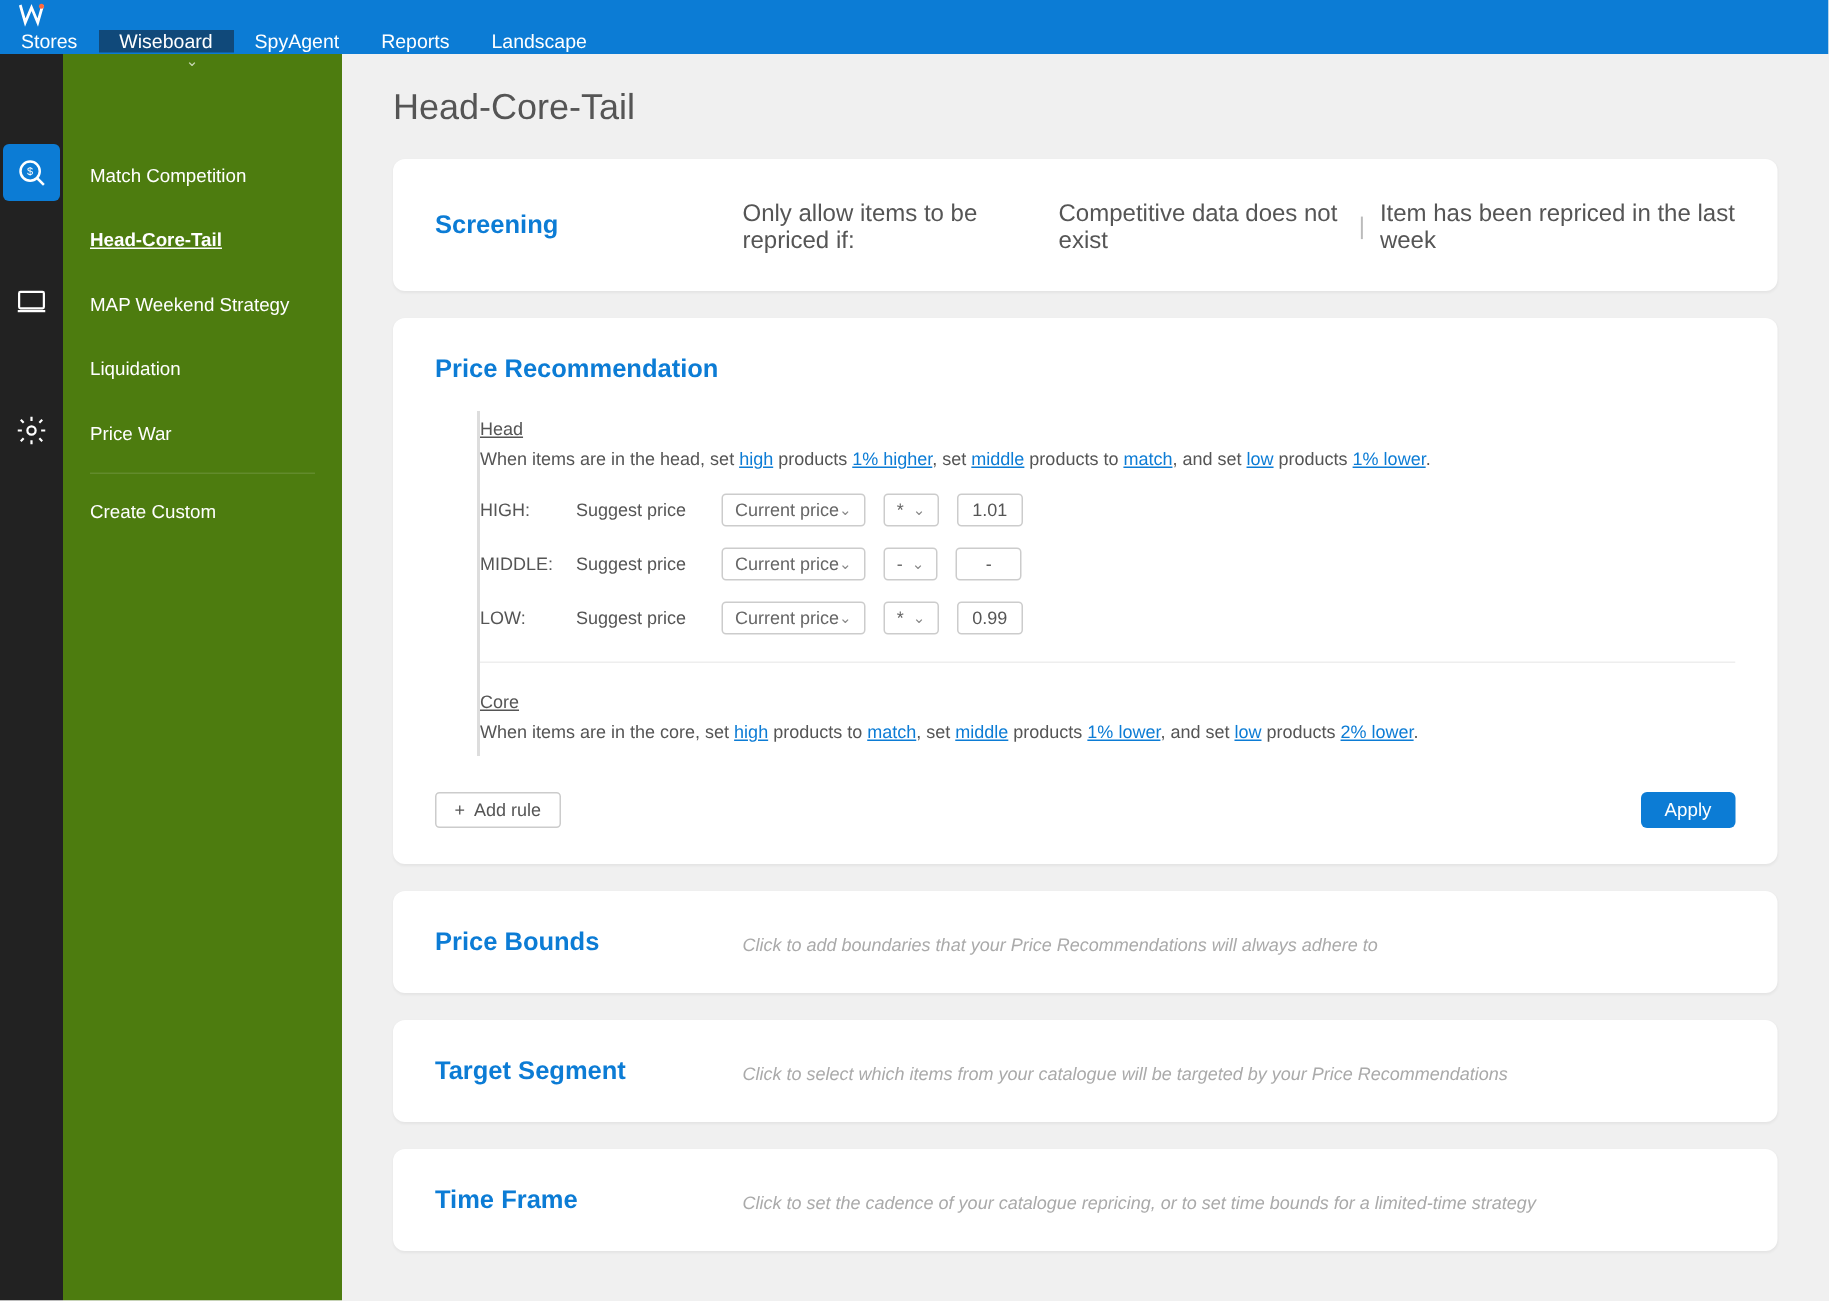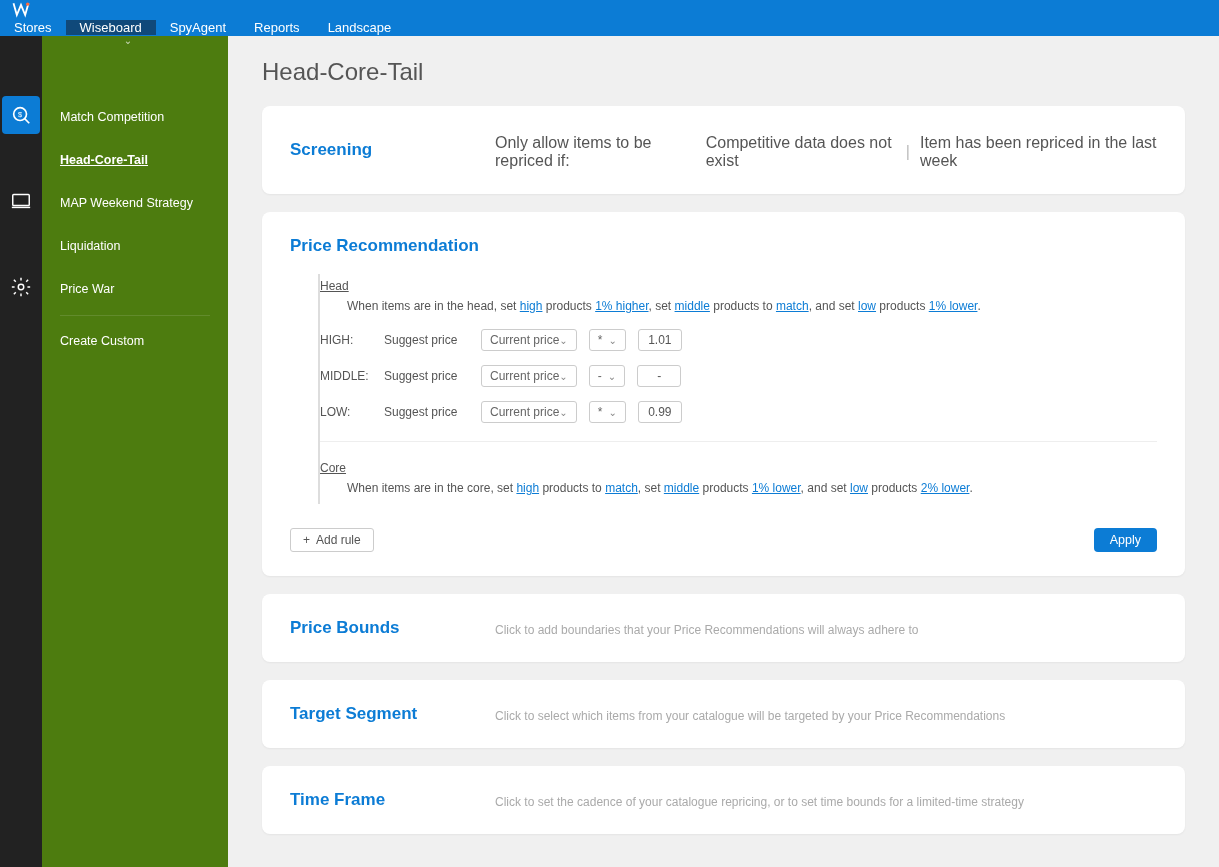--- a/index.html
+++ b/index.html
@@ -31,32 +31,32 @@
   .sidebar-item.active { font-weight:600; text-decoration: underline;}
   .sidebar-sep { height:1px; background: rgba(255,255,255,0.12); margin: 4px 18px; }
   
   
   .main { flex:1; background: #f0f0f0; padding: 22px 34px; overflow-y:auto;}
   .page-title { font-size: 24px; color: #555; font-weight:500; margin-bottom: 20px;}
   
   .card { background: #fff; border-radius: 8px; box-shadow: 0 1px 2px rgba(0,0,0,.05); margin-bottom: 18px; padding: 24px 28px; }
   .card-head { display:flex; align-items:center; gap: 40px;}
   .card-title { color: #0c7cd5; font-size: 17px; font-weight:600; min-width: 165px;}
-  .card-desc { color: #888; font-size: 12px; padding-top:4px;}
+  .card-desc { color: #888; font-size: 12px; padding-top:4px;font-style:italic;}
   
   
   .screen-row { display:flex; align-items:center; font-size:16px; color:#555; gap: 10px; padding-top:4px;}
   .divider-v { color:#bbb; }
   
   
   .rec-body { margin-top: 18px; padding-left: 28px; max-height: 230px; overflow:hidden; position:relative;}
   .rec-scroll { border-left: 2px solid #ddd; padding-left: 0;}
   .rec-section { padding: 4px 0 18px 0; border-bottom:1px solid #eee; margin-bottom:14px;}
   .rec-label { font-size:12px; color:#555; text-decoration: underline; display:inline-block; margin-bottom:4px;}
-  .rec-sentence { font-size:12px; color:#555; line-height:1.5;padding-left:27px;}
+  .rec-sentence { font-size:12px; color:#555; line-height:1.5;}
   .rec-sentence .lk { color:#0c7cd5; text-decoration: underline; cursor:pointer;}
   .rule-row { display:flex; align-items:center; gap: 12px; margin-top: 14px; font-size:12px; color:#555;}
   .rule-lbl { width: 52px; text-transform: uppercase;}
   .rule-sub { width: 85px;}
   .sel { border:1px solid #ccc; border-radius:3px; padding: 3px 8px; min-width: 88px; font-size:12px; display:flex; align-items:center; justify-content:space-between; background:#fff; cursor:pointer; color:#666;}
   .sel.sm { min-width: 36px; justify-content:center; gap:6px;}
   .inp { border:1px solid #ccc; border-radius:3px; padding:3px 8px; width:44px; font-size:12px; text-align:center; color:#555;}
   .chev-sm { font-size:10px; color:#888;}
   
   .card-footer { display:flex; align-items:center; justify-content:space-between; margin-top: 18px; padding-top: 6px;}

